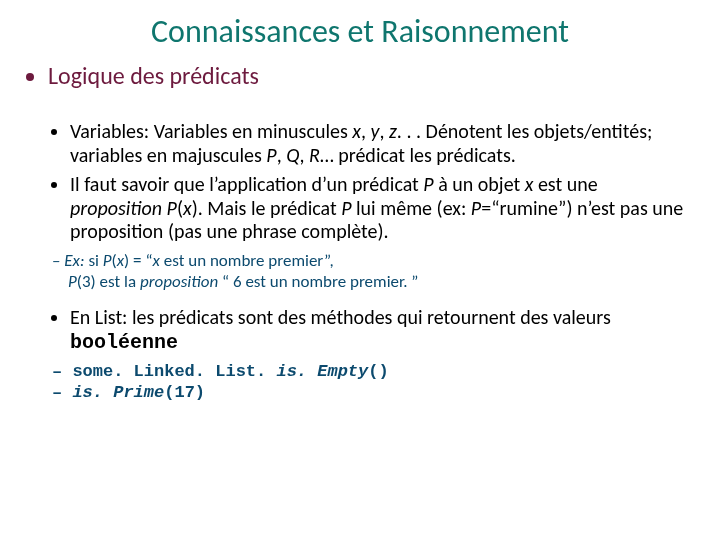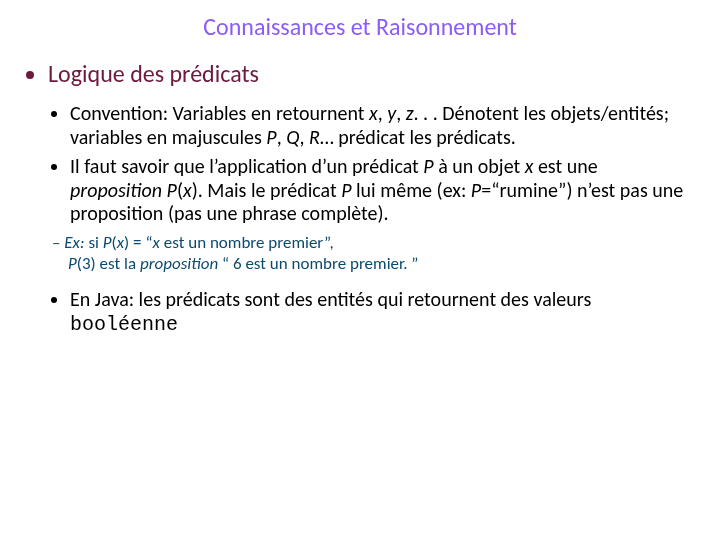--- a/index.html
+++ b/index.html
@@ -10,36 +10,36 @@
     font-family: Calibri, Arial, sans-serif;
     color: #000;
     background: #fff;
     box-sizing: border-box;
     overflow: hidden;
   }
   .slide {
     padding: 12px 28px 20px 28px;
   }
   h1 {
-    font-size: 24px;
+    font-size: 32px;
     font-weight: 400;
     text-align: center;
-    margin: 0 0 18px 0;
-    color: #8b5cf6;
+    margin: 0 0 10px 0;
+    color: #0f766e;
   }
   ul.top {
     list-style: disc;
     margin: 0 0 14px 0;
     padding-left: 20px;
   }
   ul.top > li {
     font-size: 24px;
     color: #6d1a3e;
     font-weight: 400;
-    margin-bottom: 14px;
+    margin-bottom: 30px;
   }
   ul.sub {
     list-style: disc;
     margin: 0;
     padding-left: 42px;
   }
   ul.sub > li {
     font-size: 20px;
     color: #000;
     line-height: 1.18;
@@ -57,49 +57,57 @@
     font-size: 17px;
     color: #0c4a6e;
     line-height: 1.25;
     margin-bottom: 0px;
   }
   ul.subsub > li::before {
     content: "– ";
     margin-left: -16px;
   }
   .i { font-style: italic; }
-  .mono { font-family: "Courier New", monospace; }
+  .mono { font-family: "Courier New", monospace; font-weight: bold; }
 </style>
 </head>
 <body>
 
 <div class="slide">
 
   <h1>Connaissances et Raisonnement</h1>
 
   <ul class="top">
     <li>Logique des prédicats</li>
   </ul>
 
   <ul class="sub">
     <li>
-      <span>Convention: Variables en retournent </span><span class="i">x</span><span>, </span><span class="i">y</span><span>, </span><span class="i">z</span><span>. . . Dénotent les objets/entités; variables en majuscules </span><span class="i">P</span><span>, </span><span class="i">Q</span><span>, </span><span class="i">R</span><span>… prédicat les prédicats.</span>
+      <span>Variables: Variables en minuscules </span><span class="i">x</span><span>, </span><span class="i">y</span><span>, </span><span class="i">z</span><span>. . . Dénotent les objets/entités; variables en majuscules </span><span class="i">P</span><span>, </span><span class="i">Q</span><span>, </span><span class="i">R</span><span>… prédicat les prédicats.</span>
     </li>
     <li>
       <span>Il faut savoir que l’application d’un prédicat </span><span class="i">P</span><span> à un  objet </span><span class="i">x</span><span> est une </span><span class="i">proposition </span><span class="i">P</span><span>(</span><span class="i">x</span><span>)</span><span>.  Mais le prédicat </span><span class="i">P</span><span> lui même (ex: </span><span class="i">P</span><span>=“rumine”) n’est pas une proposition (pas une phrase complète).</span>
     </li>
   </ul>
 
   <ul class="subsub">
     <li>
       <span class="i">Ex: </span><span>si </span><span class="i">P</span><span>(</span><span class="i">x</span><span>)</span><span> = “</span><span class="i">x</span><span> est un nombre premier”,</span><br>
       <span class="i">P</span><span>(</span><span>3</span><span>)</span><span> est la </span><span class="i">proposition</span><span> “ 6 est un nombre premier. ”</span>
     </li>
   </ul>
 
   <ul class="sub">
     <li class="spaced">
-      <span>En Java: les prédicats sont des entités qui retournent des valeurs </span><span class="mono">booléenne</span>
+      <span>En List: les prédicats sont des méthodes qui retournent des valeurs </span><span class="mono">booléenne</span>
     </li>
   </ul>
 
+  <ul class="subsub">
+    <li class="mono">
+      <span>some. Linked. List. </span><span class="i">is. Empty</span><span>()</span>
+    </li>
+    <li class="mono">
+      <span class="i">is. Prime</span><span>(17)</span>
+    </li>
+  </ul>
 
 </div>
 
 </body></html>

